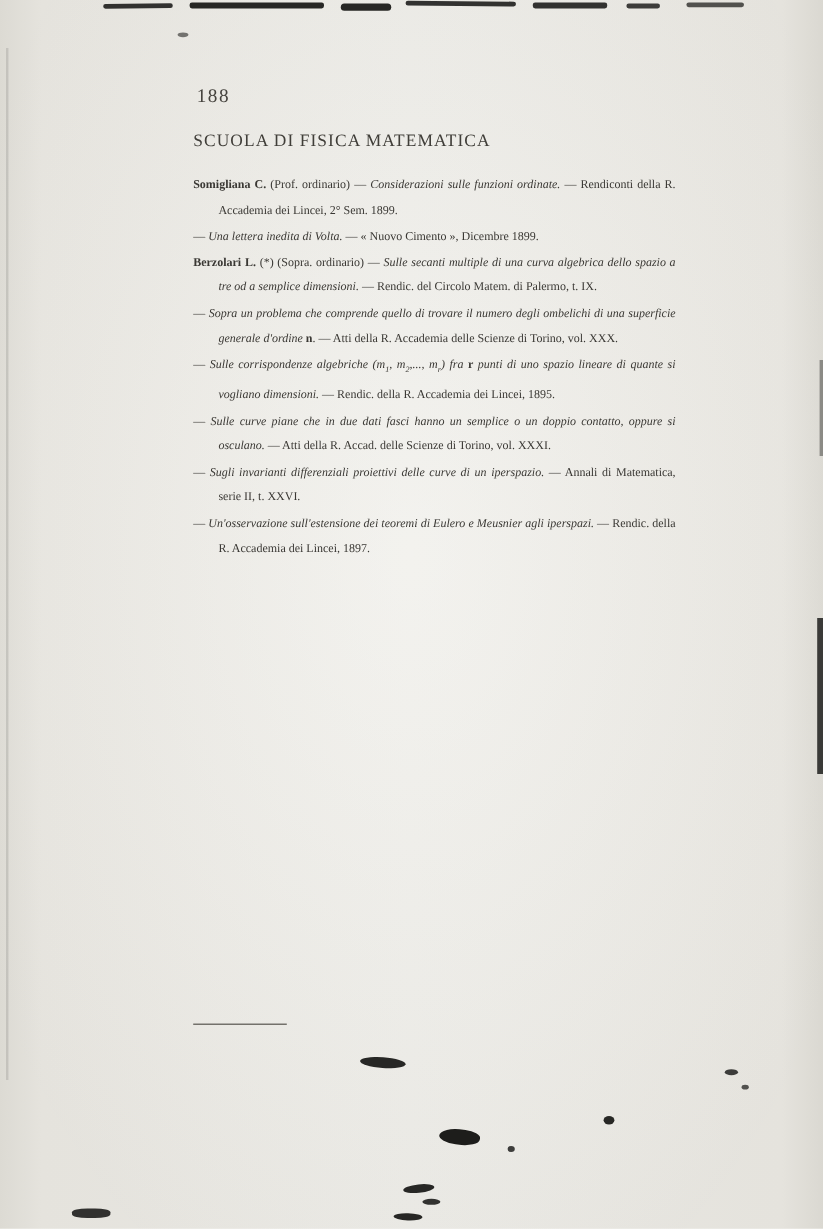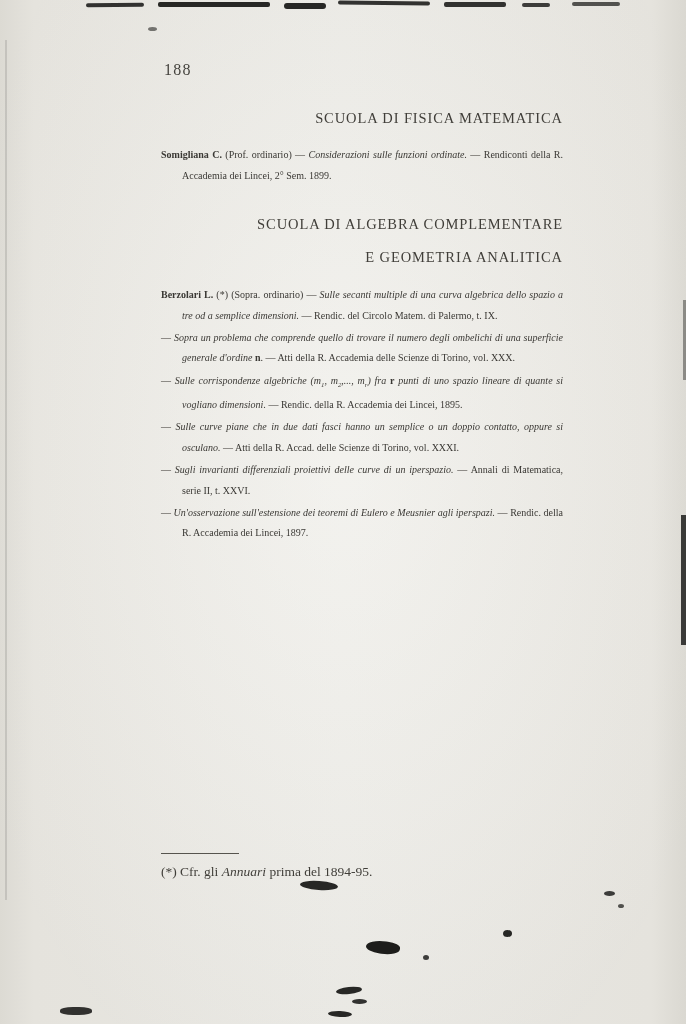--- a/index.html
+++ b/index.html
@@ -10,30 +10,30 @@
     font-family:"Liberation Serif","DejaVu Serif",serif;
   }
   .scan{
     position:relative;width:686px;height:1024px;
     background:
       radial-gradient(ellipse at 50% 45%, rgba(255,255,255,0.25), rgba(0,0,0,0.03) 85%),
       linear-gradient(90deg,#e3e1da 0%, #eceae4 5%, #efeee9 50%, #eceae4 95%, #e1dfd8 100%);
     color:#3a3834;
   }
   .page-number{
-    position:absolute;left:164px;top:61px;
+    position:absolute;left:164px;top:72px;
     font-size:16px;letter-spacing:1.2px;color:#45433e;
   }
   .content{
     position:absolute;left:161px;top:108px;width:402px;
   }
   .bib-section{display:block;}
   .section-heading{
     font-weight:normal;font-size:14.5px;letter-spacing:0.9px;
-    text-align:right;margin:0 0 17px 0;color:#403e39;line-height:20px;
+    text-align:left;margin:0 0 17px 0;color:#403e39;line-height:20px;
   }
   .section-heading div + div{margin-top:13px;}
   .bib-section + .bib-section .section-heading{margin-top:28px;margin-bottom:18px;}
   .entry{
     margin:0 0 1.5px 0;font-size:10px;line-height:20.6px;
     padding-left:21px;text-indent:-21px;
     text-align:justify;hyphens:auto;-webkit-hyphens:auto;
   }
   .seg-r{font-style:normal;}
   .seg-b{font-weight:bold;}
@@ -74,33 +74,29 @@
   <div class="artifact" style="left:5px;top:40px;width:2px;height:860px;opacity:.12;"></div>
 
   <div class="page-number">188</div>
 
   <main class="content" id="sections">
       <section class="bib-section">
         <h2 class="section-heading">
           <div>SCUOLA DI FISICA MATEMATICA</div>
         </h2>
         <p class="entry"><span class="seg-b">Somigliana C.</span><span class="seg-r"> (Prof. ordinario) — </span><span class="seg-i">Considerazioni sulle funzioni ordinate.</span><span class="seg-r"> — Rendiconti della R. Accademia dei Lincei, 2° Sem. 1899.</span></p>
+        <p class="entry"><span class="seg-r">— </span><span class="seg-i">Una lettera inedita di Volta.</span><span class="seg-r"> — « Nuovo Cimento », Dicembre 1899.</span></p>
       </section>
       <section class="bib-section">
-        <h2 class="section-heading">
-          <div>SCUOLA DI ALGEBRA COMPLEMENTARE</div>
-          <div>E GEOMETRIA ANALITICA</div>
-        </h2>
         <p class="entry"><span class="seg-b">Berzolari L.</span><span class="seg-r"> (*) (Sopra. ordinario) — </span><span class="seg-i">Sulle secanti multiple di una curva algebrica dello spazio a tre od a semplice dimensioni.</span><span class="seg-r"> — Rendic. del Circolo Matem. di Palermo, t. IX.</span></p>
         <p class="entry"><span class="seg-r">— </span><span class="seg-i">Sopra un problema che comprende quello di trovare il numero degli ombelichi di una superficie generale d'ordine </span><span class="seg-b">n</span><span class="seg-r">. — Atti della R. Accademia delle Scienze di Torino, vol. XXX.</span></p>
         <p class="entry"><span class="seg-r">— </span><span class="seg-i">Sulle corrispondenze algebriche (m</span><span class="seg-isub">1</span><span class="seg-i">, m</span><span class="seg-isub">2</span><span class="seg-i">,..., m</span><span class="seg-isub">r</span><span class="seg-i">) fra </span><span class="seg-b">r</span><span class="seg-i"> punti di uno spazio lineare di quante si vogliano dimensioni.</span><span class="seg-r"> — Rendic. della R. Accademia dei Lincei, 1895.</span></p>
         <p class="entry"><span class="seg-r">— </span><span class="seg-i">Sulle curve piane che in due dati fasci hanno un semplice o un doppio contatto, oppure si osculano.</span><span class="seg-r"> — Atti della R. Accad. delle Scienze di Torino, vol. XXXI.</span></p>
         <p class="entry"><span class="seg-r">— </span><span class="seg-i">Sugli invarianti differenziali proiettivi delle curve di un iperspazio.</span><span class="seg-r"> — Annali di Matematica, serie II, t. XXVI.</span></p>
         <p class="entry"><span class="seg-r">— </span><span class="seg-i">Un'osservazione sull'estensione dei teoremi di Eulero e Meusnier agli iperspazi.</span><span class="seg-r"> — Rendic. della R. Accademia dei Lincei, 1897.</span></p>
       </section>
     </main>
 
   <div class="footnote-block">
     <hr class="footnote-rule">
-    <p class="footnote" id="footnote"><span class="seg-r">(*) Cfr. gli </span><span class="seg-i">Annuari</span><span class="seg-r"> prima del 1894-95.</span></p>
   </div>
 
 </div>
 
 </body></html>

